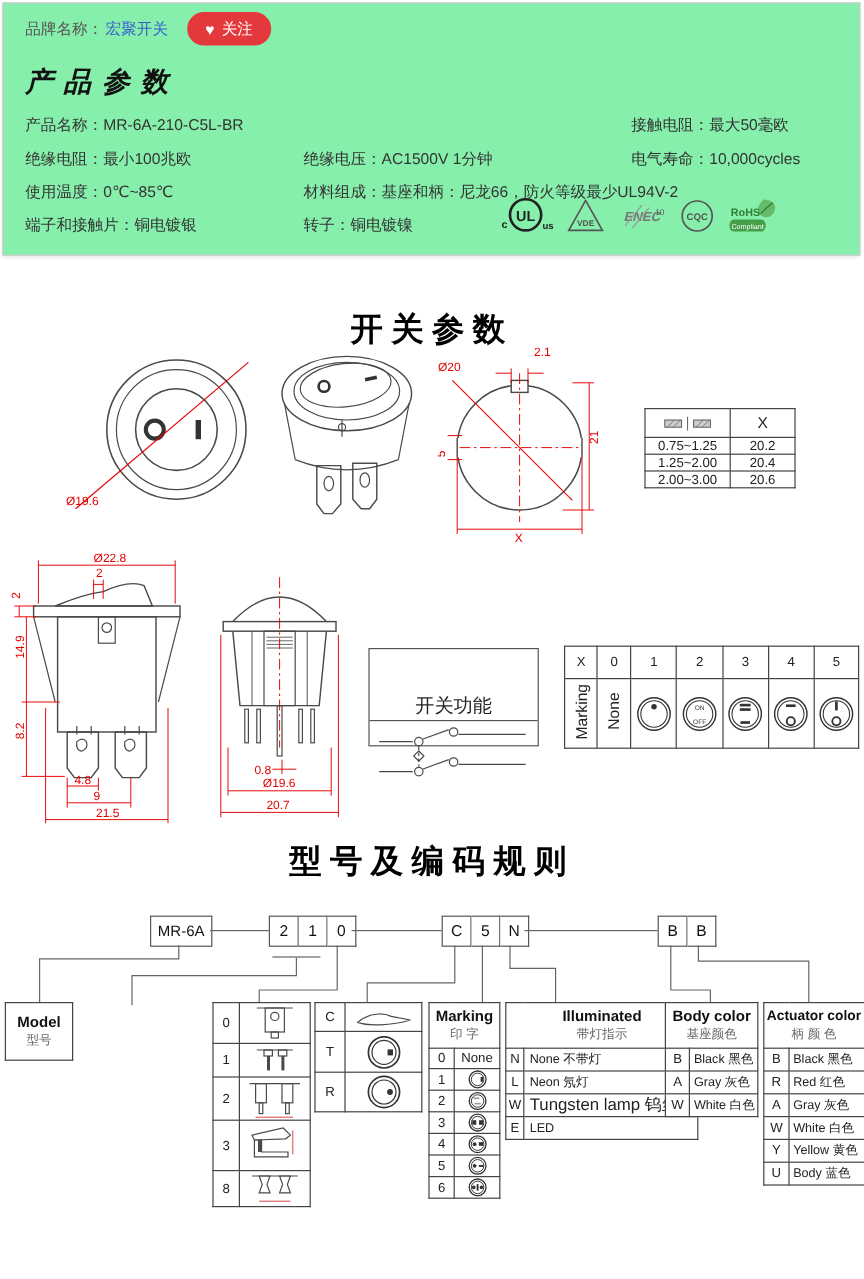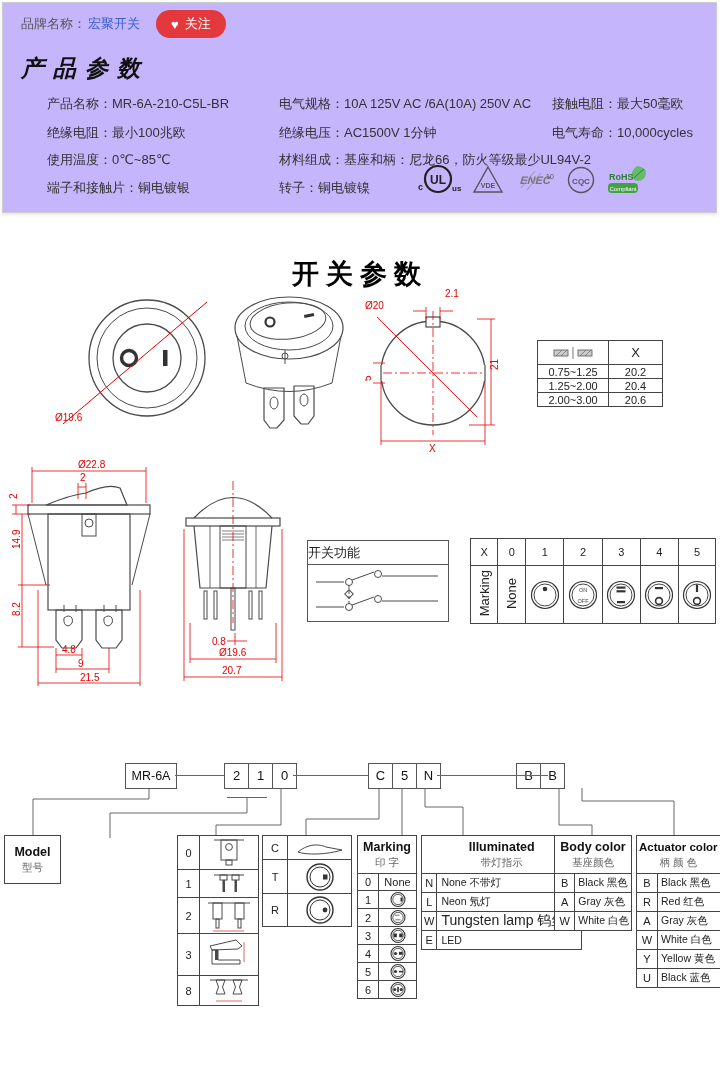--- a/index.html
+++ b/index.html
@@ -1,31 +1,31 @@
 <!DOCTYPE html>
 <html><head>
 <meta charset="utf-8">
 <style>
   html,body{margin:0;padding:0;background:#fff;}
   #page{position:relative;width:720px;height:1066px;background:#fff;overflow:hidden;
         font-family:"Liberation Sans","DejaVu Sans",sans-serif;color:#333;}
   .abs{position:absolute;}
   
   .top-card{position:absolute;left:2px;top:2px;width:713px;height:209px;border:1px solid #ccc;
-            box-shadow:0 2px 3px rgba(0,0,0,.10);background:#c4b5fd;}
+            box-shadow:0 2px 3px rgba(0,0,0,.10);background:#86efac;}
   .brand-bar{position:absolute;left:0;top:0;width:100%;height:42px;display:flex;align-items:center;
              padding-left:18px;box-sizing:border-box;}
   .brand-label{font-size:13px;color:#555;}
   .brand-link{font-size:13px;color:#3a5fcd;margin-left:2px;cursor:pointer;}
   .follow-btn{display:inline-flex;align-items:center;margin-left:16px;background:#e4393c;color:#fff;
               border:none;border-radius:15px;padding:5px 15px;font-size:13px;cursor:pointer;gap:6px;
               font-family:inherit;}
   .cal-title{font-family:"DejaVu Serif","Liberation Serif",serif;font-style:italic;font-weight:700;
              font-size:23px;letter-spacing:9px;color:#111;}
-  .spec{position:absolute;font-size:13px;color:#333;white-space:nowrap;margin-left:26px;}
+  .spec{position:absolute;font-size:13px;color:#333;white-space:nowrap;}
   .certs{position:absolute;left:412px;top:153px;width:260px;height:48px;display:flex;
          align-items:center;gap:11px;}
   
   .sec-title{position:absolute;left:0;width:720px;text-align:center;font-size:27px;font-weight:900;
              letter-spacing:7px;color:#000;}
   
   table.t{border-collapse:collapse;background:#fff;}
   table.t td,table.t th{border:1px solid #444;font-weight:normal;padding:0 2px;text-align:center;
                         font-size:11px;color:#222;white-space:nowrap;overflow:hidden;}
   .hdr-en{font-size:12.5px;font-weight:bold;color:#111;display:block;line-height:15px;}
@@ -48,21 +48,20 @@
       <span class="brand-link">宏聚开关</span>
       <button class="follow-btn">
         <span>♥</span>
         <span>关注</span>
       </button>
     </div>
 
     <div class="abs cal-title" style="left:18px;top:50px;">产品参数</div>
 
     <div class="spec" style="left:18px;top:92px;"><span>产品名称：</span><span>MR-6A-210-C5L-BR</span></div>
-    <div class="spec" style="left:250px;top:92px;"><span>电气规格：</span><span>10A 125V AC /6A(10A) 250V AC</span></div>
     <div class="spec" style="left:523px;top:92px;"><span>接触电阻：</span><span>最大50毫欧</span></div>
     <div class="spec" style="left:18px;top:121px;"><span>绝缘电阻：</span><span>最小100兆欧</span></div>
     <div class="spec" style="left:250px;top:121px;"><span>绝缘电压：</span><span>AC1500V 1分钟</span></div>
     <div class="spec" style="left:523px;top:121px;"><span>电气寿命：</span><span>10,000cycles</span></div>
     <div class="spec" style="left:18px;top:148px;"><span>使用温度：</span><span>0℃~85℃</span></div>
     <div class="spec" style="left:250px;top:148px;"><span>材料组成：</span><span>基座和柄：尼龙66，防火等级最少UL94V-2</span></div>
     <div class="spec" style="left:18px;top:176px;"><span>端子和接触片：</span><span>铜电镀银</span></div>
     <div class="spec" style="left:250px;top:176px;"><span>转子：</span><span>铜电镀镍</span></div>
 
     <div class="certs">
@@ -256,21 +255,21 @@
     <line x1="18" y1="150" x2="18" y2="190" stroke="#e60000" stroke-width=".8"></line>
     <line x1="104" y1="150" x2="104" y2="190" stroke="#e60000" stroke-width=".8"></line>
     <text x="47" y="183" class="dimtxt">Ø19.6</text>
     <line x1="12" y1="204" x2="110" y2="204" stroke="#e60000" stroke-width=".8"></line>
     <line x1="12" y1="56" x2="12" y2="208" stroke="#e60000" stroke-width=".8"></line>
     <line x1="110" y1="56" x2="110" y2="208" stroke="#e60000" stroke-width=".8"></line>
     <text x="50" y="201" class="dimtxt">20.7</text>
   </svg>
 
   <div class="abs" style="left:307px;top:540px;width:140px;height:80px;border:1px solid #555;">
-    <div style="height:23px;line-height:23px;border-bottom:1px solid #555;text-align:left;font-size:13px;color:#222;">开关功能</div>
+    <div style="height:23px;line-height:23px;border-bottom:1px solid #555;text-align:center;font-size:16px;color:#222;margin-top:36px;">开关功能</div>
     <svg width="138" height="55" viewBox="0 0 138 55">
       <line x1="8" y1="17" x2="36" y2="17" stroke="#4a4a4a"></line>
       <circle cx="41" cy="17" r="3.5" fill="none" stroke="#4a4a4a"></circle>
       <line x1="44" y1="15" x2="66" y2="7" stroke="#4a4a4a"></line>
       <circle cx="70" cy="9" r="3.5" fill="none" stroke="#4a4a4a"></circle>
       <line x1="74" y1="11" x2="130" y2="11" stroke="#4a4a4a"></line>
       <line x1="8" y1="42" x2="36" y2="42" stroke="#4a4a4a"></line>
       <circle cx="41" cy="42" r="3.5" fill="none" stroke="#4a4a4a"></circle>
       <line x1="44" y1="40" x2="66" y2="32" stroke="#4a4a4a"></line>
       <circle cx="70" cy="34" r="3.5" fill="none" stroke="#4a4a4a"></circle>
@@ -331,29 +330,30 @@
           <circle cx="16" cy="23" r="13.5" fill="none" stroke="#333" stroke-width="1.2"></circle>
           <circle cx="16" cy="23" r="11" fill="none" stroke="#333" stroke-width=".9"></circle>
           <rect x="14.9" y="12.5" width="2.2" height="7.5" fill="#333"></rect>
           <circle cx="16" cy="29" r="3.4" fill="none" stroke="#333" stroke-width="1.6"></circle>
         </svg>
       </td>
     </tr>
   </tbody>
     </table>
 
+  <div class="sec-title" style="top:700px;">型号及编码规则</div>
 
   <div class="abs" style="left:125px;top:763px;width:50px;height:24px;line-height:24px;border:1px solid #555;text-align:center;font-size:12.5px;color:#111;">MR-6A</div>
   <div class="abs" style="left:224px;top:763px;">
     <span class="code-cell first">2</span><span class="code-cell">1</span><span class="code-cell">0</span>
   </div>
   <div class="abs" style="left:368px;top:763px;">
     <span class="code-cell first">C</span><span class="code-cell">5</span><span class="code-cell">N</span>
   </div>
-  <div class="abs" style="left:516px;top:763px;">
+  <div class="abs" style="left:548px;top:763px;">
     <span class="code-cell first">B</span><span class="code-cell">B</span>
   </div>
   <div class="abs" style="left:227px;top:797px;width:40px;border-top:1px solid #666;"></div>
   <div class="abs" style="left:175px;top:775px;width:49px;border-top:1px solid #666;"></div>
   <div class="abs" style="left:293px;top:775px;width:75px;border-top:1px solid #666;"></div>
   <div class="abs" style="left:437px;top:775px;width:111px;border-top:1px solid #666;"></div>
 
   <svg class="abs" style="left:0;top:785px;" width="720" height="53" viewBox="0 0 720 53">
     <path d="M149 3 V14 H33 V53" fill="none" stroke="#666"></path>
     <path d="M247 13 V28 H110 V53" fill="none" stroke="#666"></path>
@@ -627,18 +627,18 @@
     <tr style="height:19px;">
           <td>W</td>
           <td style="text-align:left;padding-left:3px;font-size:10.5px;">White 白色</td>
         </tr>
     <tr style="height:19px;">
           <td>Y</td>
           <td style="text-align:left;padding-left:3px;font-size:10.5px;">Yellow 黄色</td>
         </tr>
     <tr style="height:19px;">
           <td>U</td>
-          <td style="text-align:left;padding-left:3px;font-size:10.5px;">Black 蓝色</td>
+          <td style="text-align:left;padding-left:3px;font-size:10.5px;">Body 蓝色</td>
         </tr>
   </tbody>
     </table>
 
 </div>
 
 </body></html>

